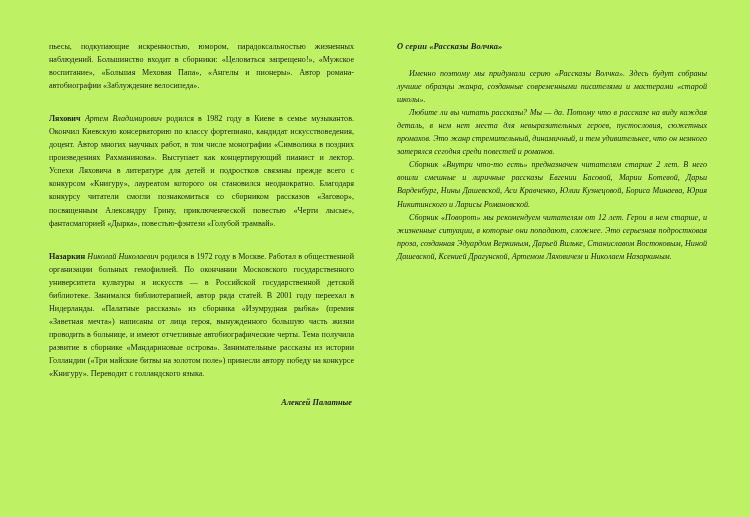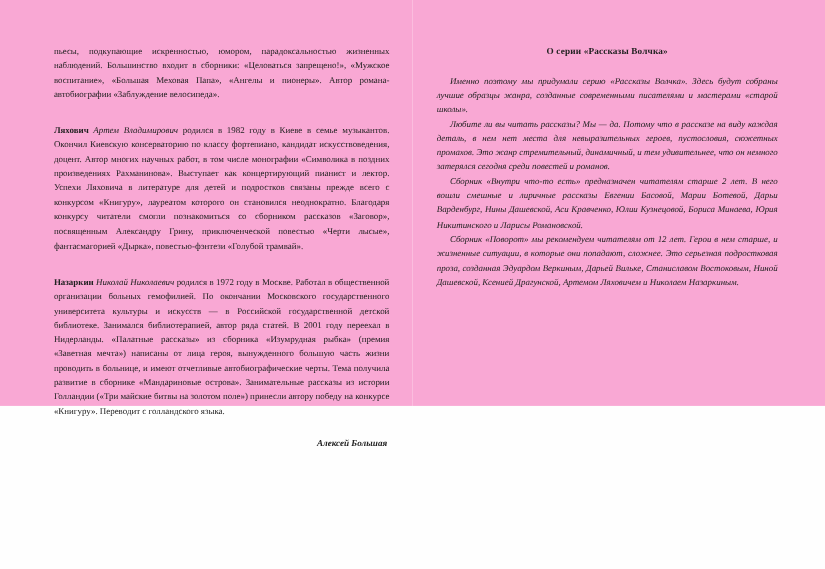--- a/index.html
+++ b/index.html
@@ -19,22 +19,22 @@
   .spread {
     position: relative;
     width: 750px;
     height: 517px;
     background: #fefefe;
     display: flex;
   }
 
   .page {
     position: relative;
-    height: 369px;
-    background: #f9a8d4;
+    height: 517px;
+    background: #bef264;
   }
 
   .page-left  { width: 375px; }
   .page-right { width: 375px; }
 
   .text-col {
     position: absolute;
     top: 40px;
     width: 305px;
     font-size: 8.1px;
@@ -62,23 +62,23 @@
 
   .name-bold {
     font-weight: bold;
   }
 
   .name-ital {
     font-style: italic;
   }
 
   .heading {
+    font-style: italic;
     font-weight: bold;
     font-size: 8.4px;
-    text-align: center;
     margin-bottom: 14px;
     letter-spacing: 0.15px;
   }
 
   .italic-block {
     font-style: italic;
   }
 
   .signature {
     margin-top: 16px;
@@ -96,21 +96,21 @@
 
   <div class="page page-left">
     <div class="text-col col-left">
 
       <p class="para">пьесы, подкупающие искренностью, юмором, парадоксально­стью жизненных наблюдений. Большинство входит в сборники: «Целоваться запрещено!», «Мужское воспитание», «Большая Ме­ховая Папа», «Ангелы и пионеры». Автор романа-автобиографии «Заблуждение велосипеда».</p>
 
       <p class="para gap-before"><span class="name-bold">Ляхович</span><span> </span><span class="name-ital">Артем Владимирович</span><span> родился в 1982 году в Киеве в се­мье музыкантов. Окончил Киевскую консерваторию по классу фортепиано, кандидат искусствоведения, доцент. Автор многих научных работ, в том числе монографии «Символика в поздних произведениях Рахманинова». Выступает как концертирующий пианист и лектор. Успехи Ляховича в литературе для детей и под­ростков связаны прежде всего с конкурсом «Книгуру», лауреа­том которого он становился неоднократно. Благодаря конкурсу читатели смогли познакомиться со сборником рассказов «Заго­вор», посвященным Александру Грину, приключенческой пове­стью «Черти лысые», фантасмагорией «Дырка», повестью-фэнте­зи «Голубой трамвай».</span></p>
 
       <p class="para gap-before"><span class="name-bold">Назаркин</span><span> </span><span class="name-ital">Николай Николаевич</span><span> родился в 1972 году в Москве. Рабо­тал в общественной организации больных гемофилией. По окон­чании Московского государственного университета культуры и искусств — в Российской государственной детской библиотеке. Занимался библиотерапией, автор ряда статей. В 2001 году пе­реехал в Нидерланды. «Палатные рассказы» из сборника «Изум­рудная рыбка» (премия «Заветная мечта») написаны от лица ге­роя, вынужденного большую часть жизни проводить в больнице, и имеют отчетливые автобиографические черты. Тема получила развитие в сборнике «Мандариновые острова». Занимательные рассказы из истории Голландии («Три майские битвы на золотом поле») принесли автору победу на конкурсе «Книгуру». Перево­дит с голландского языка.</span></p>
 
-      <div class="signature">Алексей Большая</div>
+      <div class="signature">Алексей Палатные</div>
 
     </div>
   </div>
 
   <div class="page page-right">
     <div class="text-col col-right">
 
       <div class="heading">О серии «Рассказы Волчка»</div>
 
       <div class="italic-block">

